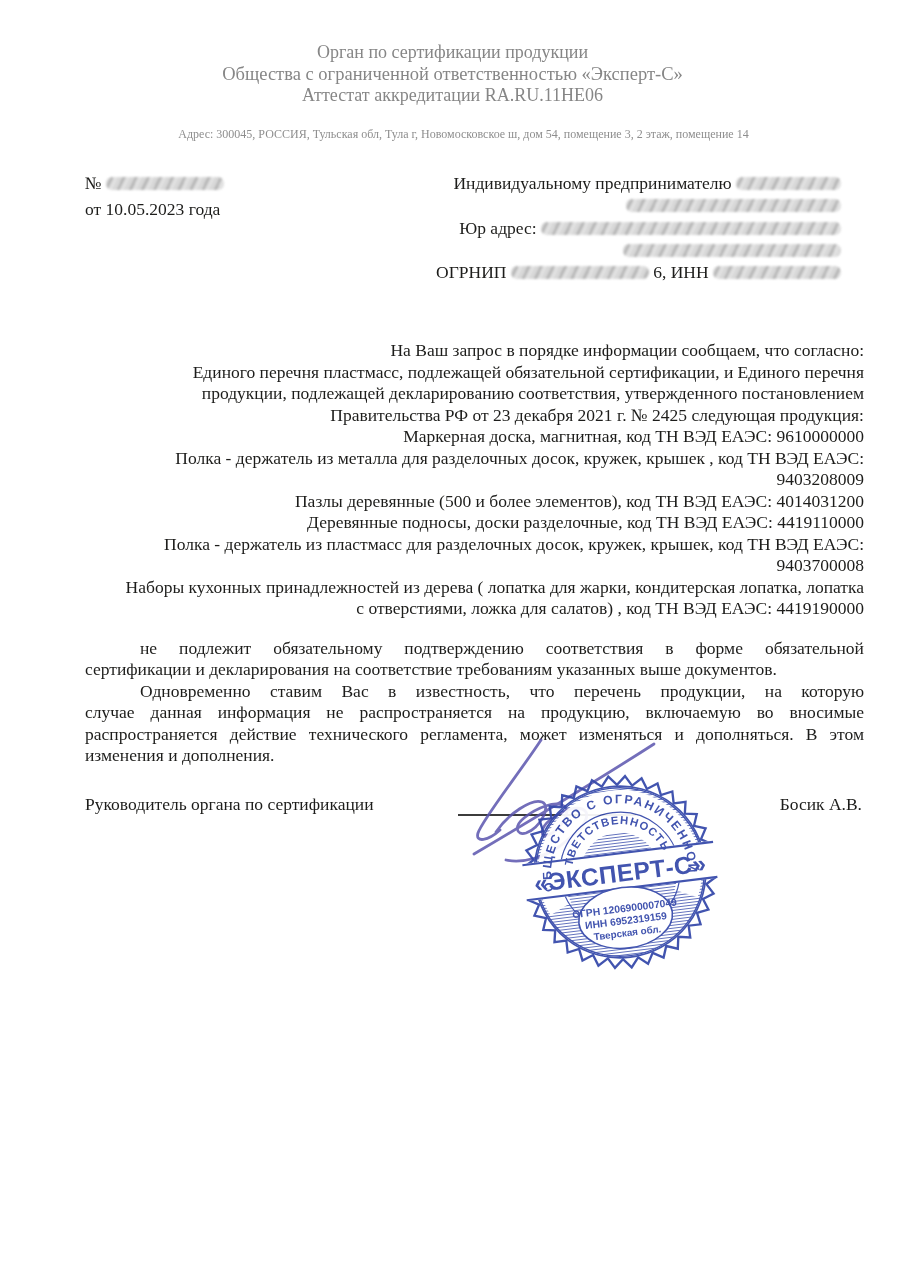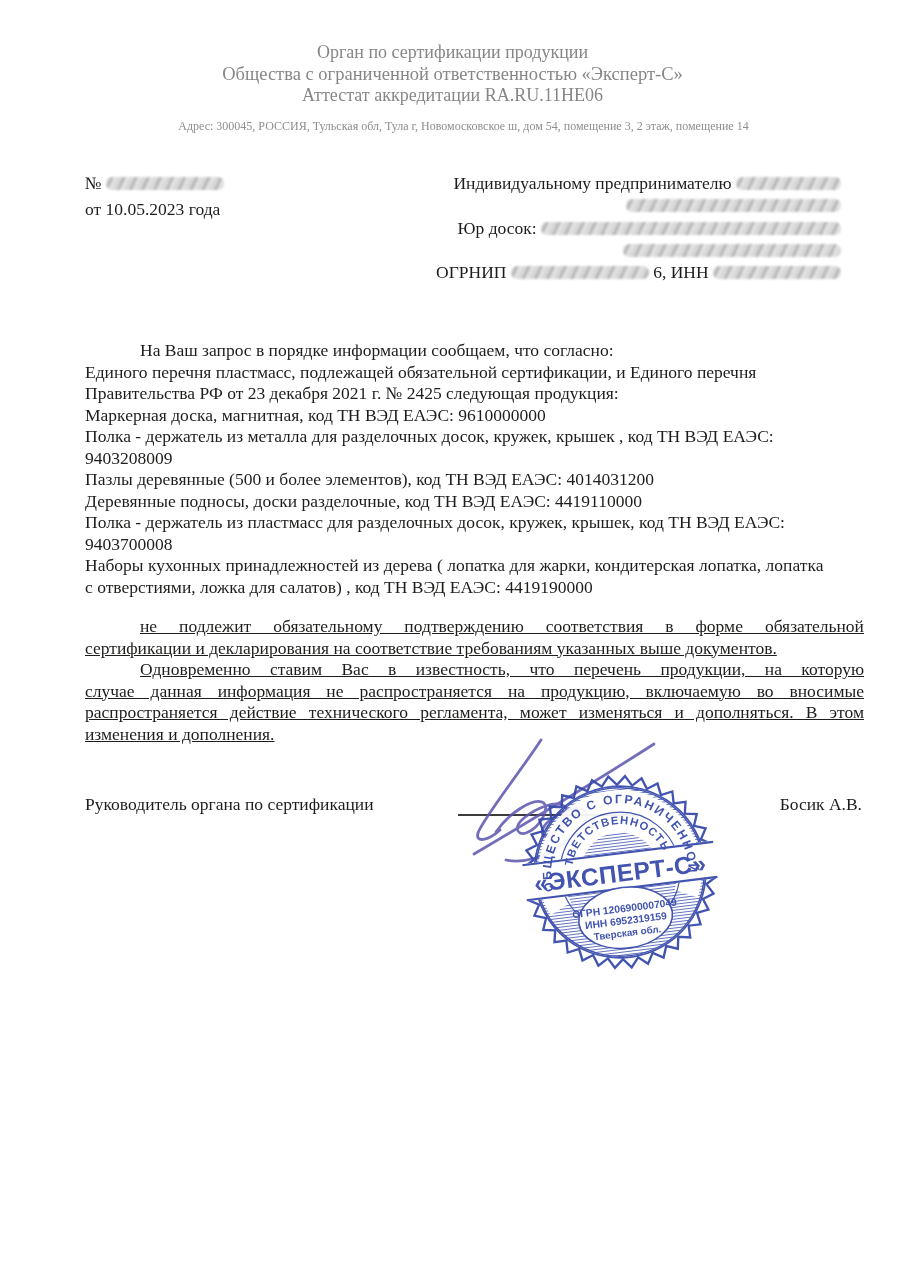--- a/index.html
+++ b/index.html
@@ -4,33 +4,33 @@
 <style>
   html,body{margin:0;padding:0;background:#e8e8e8;}
   .page{position:relative;width:905px;height:1280px;background:#ffffff;margin:0 auto;
         font-family:"Liberation Serif", serif;color:#1d1d1b;overflow:hidden;}
 
   
   .header{position:absolute;top:42px;left:0;width:100%;text-align:center;color:#868686;}
   .h-line{font-size:18px;line-height:21.5px;}
   .h-line2{font-size:18.5px;}
   .h-small{font-size:12px;line-height:14px;color:#8e8e8e;}
-  .h-small-first{margin-top:12px;padding-left:22px;}
+  .h-small-first{margin-top:20px;padding-left:22px;}
 
   
   .meta-left{position:absolute;left:85px;top:170px;font-size:17.5px;line-height:26px;}
   .meta-right{position:absolute;right:64px;top:172px;text-align:right;font-size:17.5px;line-height:22.3px;}
   .redact{display:inline-block;height:13px;border-radius:6px;
           background:repeating-linear-gradient(115deg,#c9c9c9 0 4px,#9e9e9e 4px 7px,#d6d6d6 7px 11px);
           filter:blur(1.2px);opacity:.72;vertical-align:-1px;}
 
   
   .body{position:absolute;left:85px;top:340px;width:779px;font-size:17.5px;}
-  .line{line-height:21.5px;white-space:nowrap;}
-  .wrapline{line-height:21.5px;text-decoration:underline;}
+  .line{line-height:21.5px;white-space:nowrap;text-align:right;}
+  .wrapline{line-height:21.5px;}
   .indent{text-indent:55px;}
   .just{text-align:justify;text-align-last:justify;white-space:normal;}
   .gap{height:18px;}
 
   
   .sig-row{position:absolute;left:85px;right:43px;top:794px;display:flex;
            justify-content:space-between;font-size:17.5px;gap:36px;}
   .sig-line{position:absolute;left:458px;top:814px;width:178px;height:2px;background:#3c3c3c;z-index:1;}
   .sign-svg{position:absolute;left:448px;top:736px;z-index:2;}
   .stamp-wrap{position:absolute;left:522px;top:774px;width:196px;height:196px;
@@ -60,38 +60,39 @@
 
   <div class="meta-right">
     <div>
       <span>Индивидуальному предпринимателю</span>
       <span class="redact" style="width:105px"></span>
     </div>
     <div>
       <span class="redact" style="width:215px"></span>
     </div>
     <div>
-      <span>Юр досок:</span>
+      <span>Юр адрес:</span>
       <span class="redact" style="width:300px"></span>
     </div>
     <div>
       <span class="redact" style="width:218px"></span>
     </div>
     <div>
       <span>ОГРНИП</span>
       <span class="redact" style="width:138px"></span>
       <span>6,</span>
       <span>ИНН</span>
       <span class="redact" style="width:128px"></span>
     </div>
   </div>
 
   <div class="body">
     <div class="line indent">На Ваш запрос в порядке информации сообщаем, что согласно:</div>
     <div class="line">Единого перечня пластмасс, подлежащей обязательной сертификации, и Единого перечня</div>
+    <div class="line">продукции, подлежащей декларированию соответствия, утвержденного постановлением</div>
     <div class="line">Правительства РФ от 23 декабря 2021 г. № 2425 следующая продукция:</div>
     <div class="line">Маркерная доска, магнитная, код ТН ВЭД ЕАЭС: 9610000000</div>
     <div class="line">Полка - держатель из металла  для разделочных досок,  кружек, крышек , код ТН ВЭД ЕАЭС:</div>
     <div class="line">9403208009</div>
     <div class="line">Пазлы деревянные (500 и более элементов), код ТН ВЭД ЕАЭС: 4014031200</div>
     <div class="line">Деревянные подносы, доски разделочные, код ТН ВЭД ЕАЭС: 4419110000</div>
     <div class="line">Полка - держатель из пластмасс  для разделочных досок,  кружек, крышек, код ТН ВЭД ЕАЭС:</div>
     <div class="line">9403700008</div>
     <div class="line">Наборы кухонных принадлежностей из дерева ( лопатка для жарки, кондитерская лопатка, лопатка</div>
     <div class="line">с отверстиями, ложка для салатов) , код ТН ВЭД ЕАЭС: 4419190000</div>

